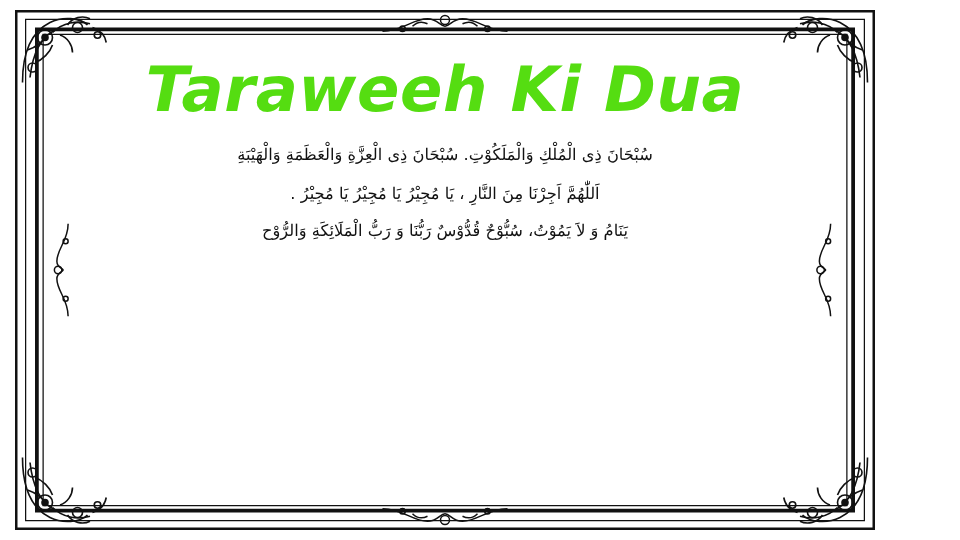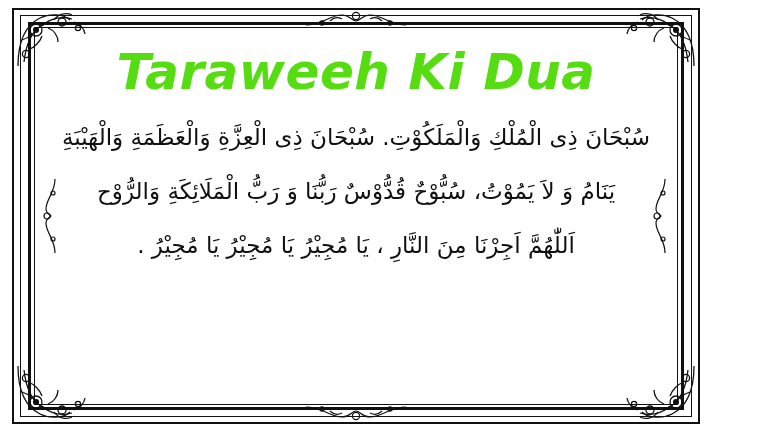--- a/index.html
+++ b/index.html
@@ -105,21 +105,21 @@
     letter-spacing: 0.5px;
     margin: 6px 0 10px 0;
     white-space: nowrap;
   }
 
   .dua {
     direction: rtl;
     text-align: center;
     color: #111111;
     font-family: "DejaVu Sans", "Liberation Sans", sans-serif;
-    font-size: 23px;
+    font-size: 13px;
     line-height: 2.35;
     padding: 0 6px;
     unicode-bidi: isolate;
   }
   .dua .line {
     display: block;
     white-space: nowrap;
   }
 </style>
 </head>
@@ -236,18 +236,18 @@
       <circle cx="22" cy="14" r="2"></circle>
       <circle cx="68" cy="14" r="2"></circle>
     </svg>
   </div>
 
   <div class="content">
     <h1 class="title">Taraweeh Ki Dua</h1>
 
     <div class="dua">
       <span class="line">سُبْحَانَ ذِى الْمُلْكِ وَالْمَلَكُوْتِ. سُبْحَانَ ذِى الْعِزَّةِ وَالْعَظَمَةِ وَالْهَيْبَةِ</span>
+      <span class="line">اَللّٰهُمَّ اَجِرْنَا مِنَ النَّارِ ، يَا مُجِيْرُ يَا مُجِيْرُ يَا مُجِيْرُ .</span>
       <span class="line">يَنَامُ وَ لاَ يَمُوْتُ، سُبُّوْحٌ قُدُّوْسٌ رَبُّنَا وَ رَبُّ الْمَلَائِكَةِ وَالرُّوْح</span>
-      <span class="line">اَللّٰهُمَّ اَجِرْنَا مِنَ النَّارِ ، يَا مُجِيْرُ يَا مُجِيْرُ يَا مُجِيْرُ .</span>
     </div>
   </div>
 
 </div>
 
 </body></html>

